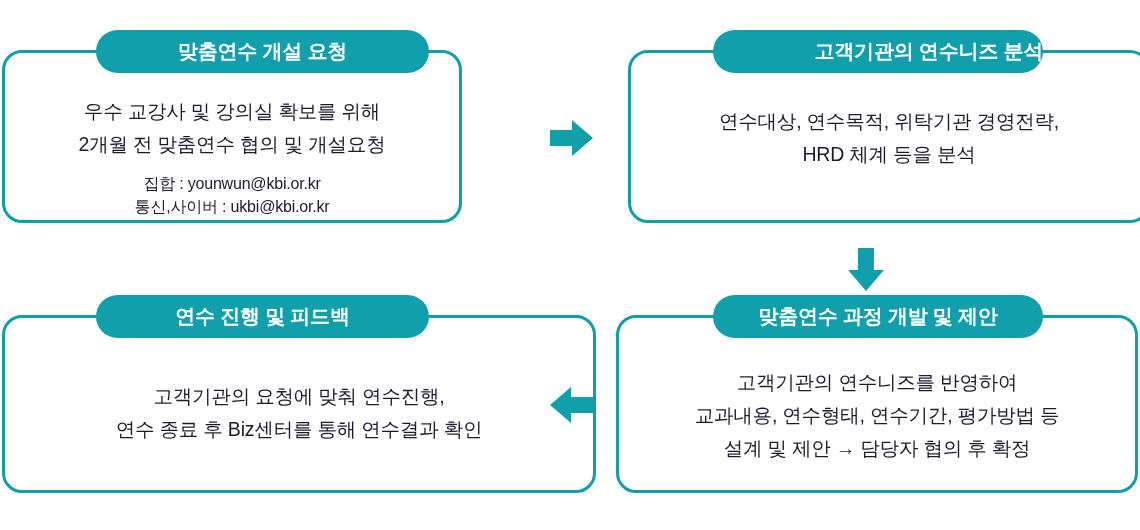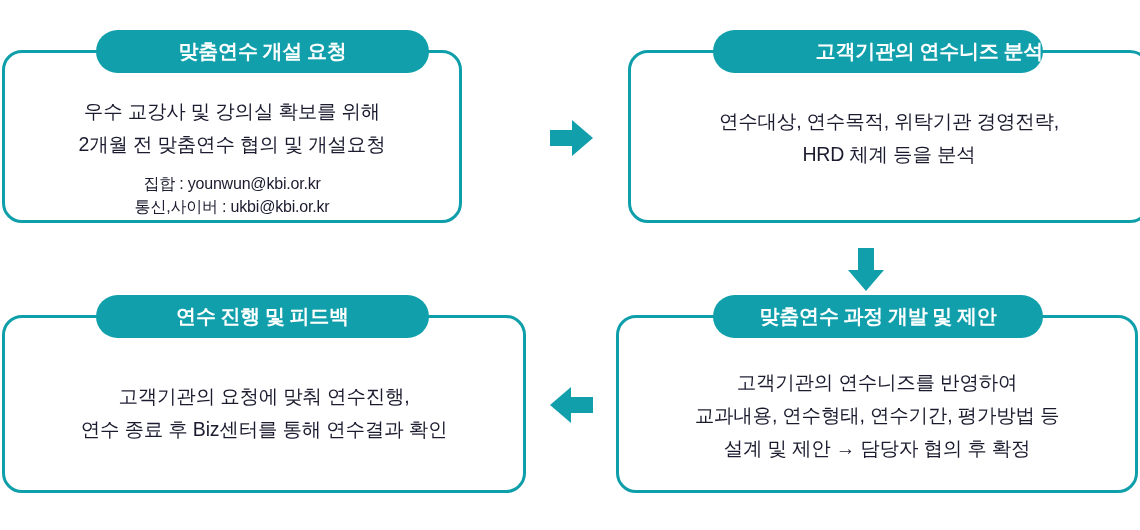--- a/index.html
+++ b/index.html
@@ -62,34 +62,33 @@
     border-radius: 22px;
     color: #ffffff;
     font-size: 20px;
     font-weight: bold;
     letter-spacing: -0.2px;
     display: flex;
     align-items: center;
     justify-content: center;
     white-space: pre;
     z-index: 5;
-    font-family: Liberation Serif, serif;
   }
 
   
   .arrow {
     position: absolute;
     z-index: 2;
   }
   .arrow svg { display: block; }
 
   
   #card-1 { left: 2px;   top: 50px;  width: 460px; height: 173px; }
   #card-2 { left: 596px; top: 50px;  width: 522px; height: 173px; margin-left: 32px; }
-  #card-3 { left: 2px;   top: 315px; width: 524px; height: 178px; padding-left: 44px; }
+  #card-3 { left: 2px;   top: 315px; width: 594px; height: 178px; padding-left: 44px; }
   #card-4 { left: 616px; top: 315px; width: 522px; height: 178px; }
 
   #pill-1 { left: 96px;  top: 30px;  width: 333px; height: 43px; }
   #pill-2 { left: 713px; top: 30px;  width: 330px; height: 43px; justify-content: flex-end; }
   #pill-3 { left: 96px;  top: 295px; width: 333px; height: 43px; }
   #pill-4 { left: 713px; top: 295px; width: 330px; height: 43px; }
 
   #arrow-right-1 { left: 550px; top: 118px; }
   #arrow-down-1  { left: 846px; top: 248px; }
   #arrow-left-1  { left: 549px; top: 385px; }

